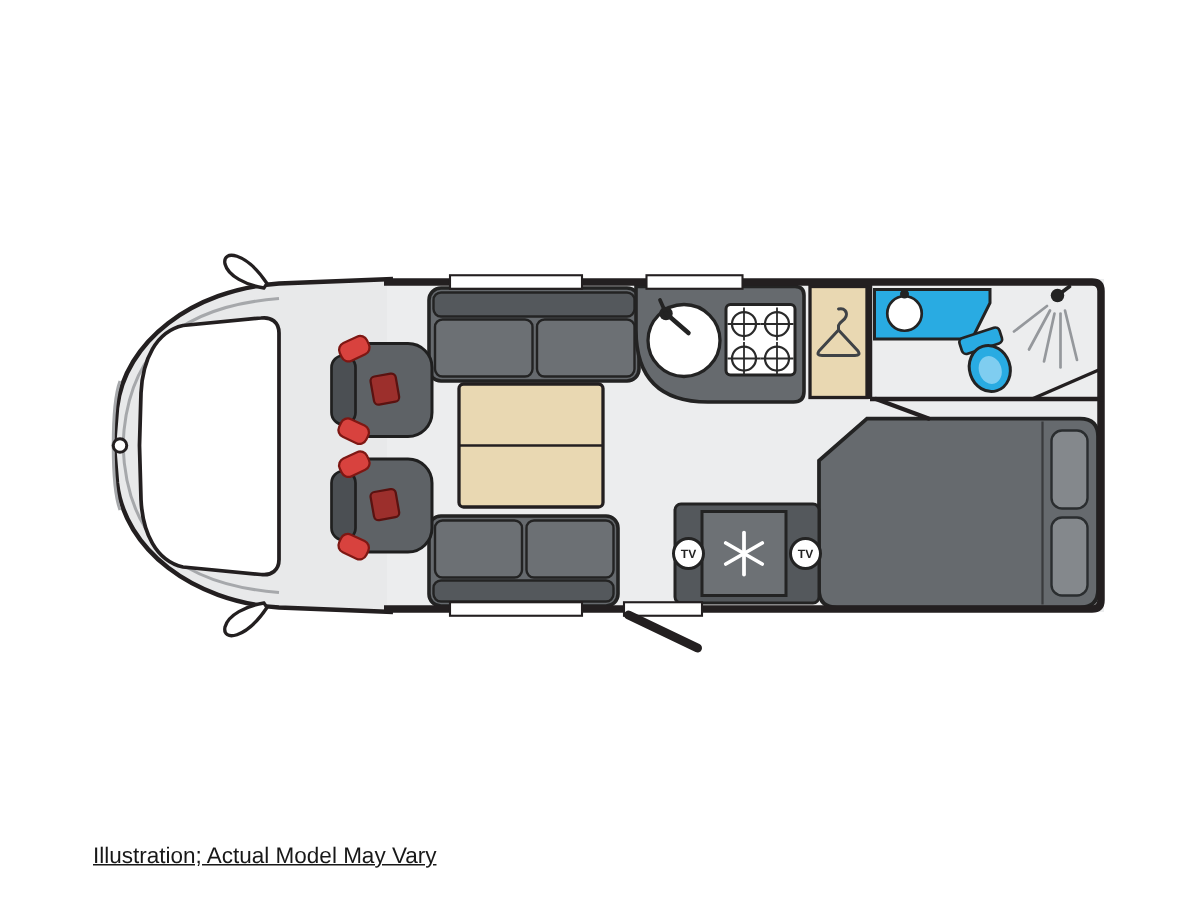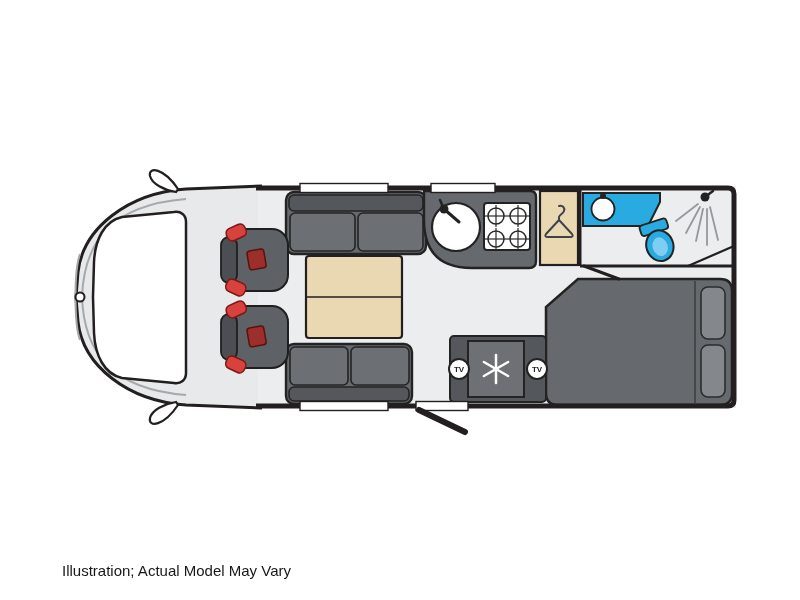--- a/index.html
+++ b/index.html
@@ -1,19 +1,19 @@
 <!DOCTYPE html>
 <html><head>
 <meta charset="utf-8">
 <style>
   html,body{margin:0;padding:0;background:#ffffff;}
   body{width:800px;height:600px;position:relative;font-family:"Liberation Sans",sans-serif;}
   .stage{position:absolute;inset:0;width:800px;height:600px;background:#fff;overflow:hidden;border-radius:24px;}
   svg{display:block;position:absolute;top:0;left:0;}
-  .caption{position:absolute;left:62px;top:562px;font-size:15px;line-height:18px;color:#181818;}
+  .caption{position:absolute;left:62px;top:562px;font-size:15px;line-height:18px;color:#181818;text-decoration:underline;}
   text.tv{font-family:"Liberation Sans",sans-serif;font-size:8px;font-weight:bold;fill:#232323;text-anchor:middle;}
 </style>
 </head>
 <body>
 
 <div class="stage">
 <svg width="800" height="600" viewBox="0 0 800 600">
 
   <g>
     <path d="M262,186 L186,189 C128,193 83,228 78,272 L76,297 L78,322 C83,366 128,401 186,405 L262,408 Z" fill="#e8e9ea" stroke="none"></path>

